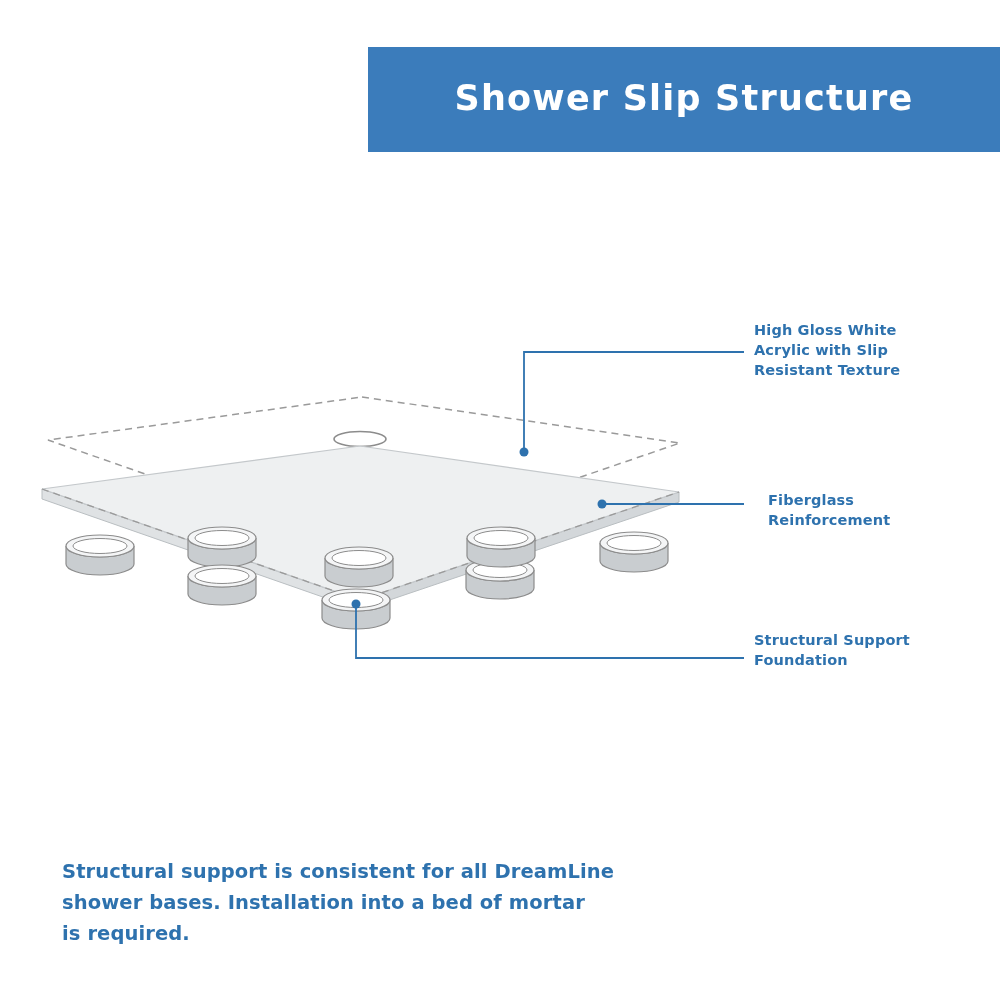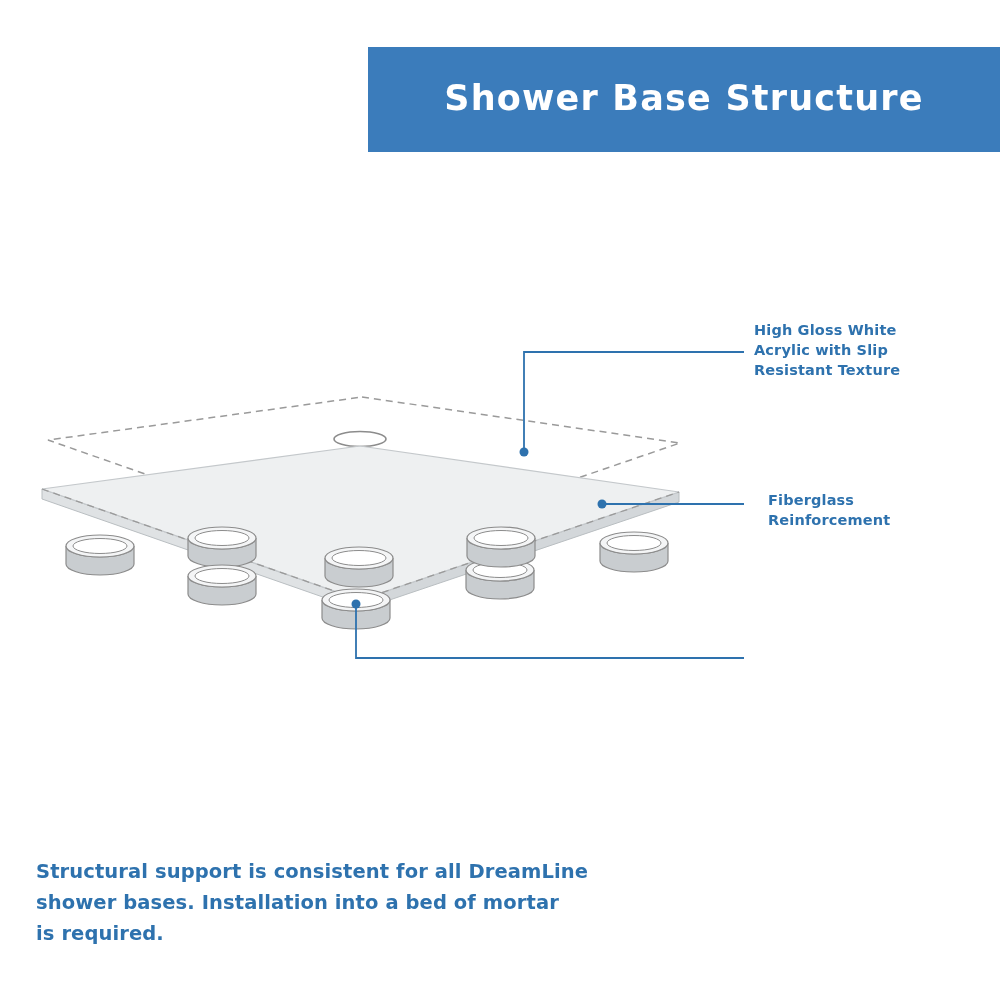--- a/index.html
+++ b/index.html
@@ -68,37 +68,37 @@
     font-family: "DejaVu Sans", sans-serif;
     white-space: pre-line;
   }
   #callout-acrylic-label { left: 754px; top: 320px; width: 180px; }
   #callout-fiberglass-label { left: 754px; top: 490px; width: 190px; margin-left: 14px; }
   #callout-support-label { left: 754px; top: 630px; width: 200px; }
 
   
   #footer-note {
     position: absolute;
-    left: 36px;
+    left: 62px;
     top: 857px;
     width: 640px;
     color: #2e72ae;
     font-size: 19.5px;
     font-weight: bold;
     line-height: 1.58;
     letter-spacing: 0.1px;
     font-family: "DejaVu Sans", sans-serif;
     white-space: pre-line;
   }
 </style>
 </head>
 <body>
 
 <div id="header-banner"></div>
-<div id="header-title">Shower Base Structure</div>
+<div id="header-title">Shower Slip Structure</div>
 
 <div id="diagram-stage">
   <svg id="diagram-svg" width="1000" height="1000" viewBox="0 0 1000 1000">
 
     <g>
       <polygon points="362,397 680,443 365,551 48,440" fill="none" stroke="#9a9a9a" stroke-width="1.5" stroke-dasharray="7,5"></polygon>
 
       <ellipse cx="360" cy="439" rx="26" ry="7.5" fill="#ffffff" stroke="#8c8c8c" stroke-width="1.6"></ellipse>
     </g>
 
@@ -180,17 +180,19 @@
         <circle cx="356" cy="604" r="4.5" fill="#2e72ae"></circle>
       </g>
     </g>
   </svg>
 
   <div class="callout-label" id="callout-acrylic-label">High Gloss White
 Acrylic with Slip
 Resistant Texture</div>
   <div class="callout-label" id="callout-fiberglass-label">Fiberglass
 Reinforcement</div>
+  <div class="callout-label" id="callout-support-label">Structural Support
+Foundation</div>
 </div>
 
 <div id="footer-note">Structural support is consistent for all DreamLine
 shower bases. Installation into a bed of mortar
 is required.</div>
 
 </body></html>

